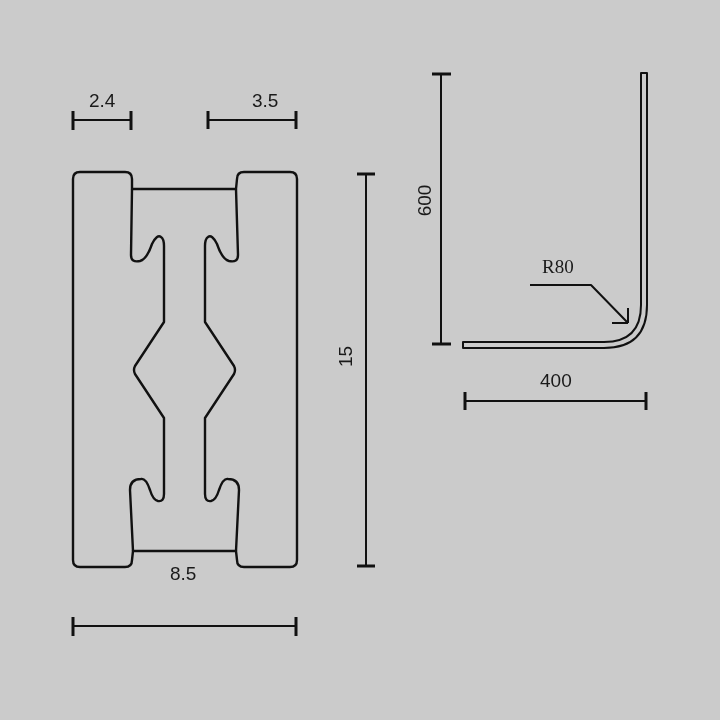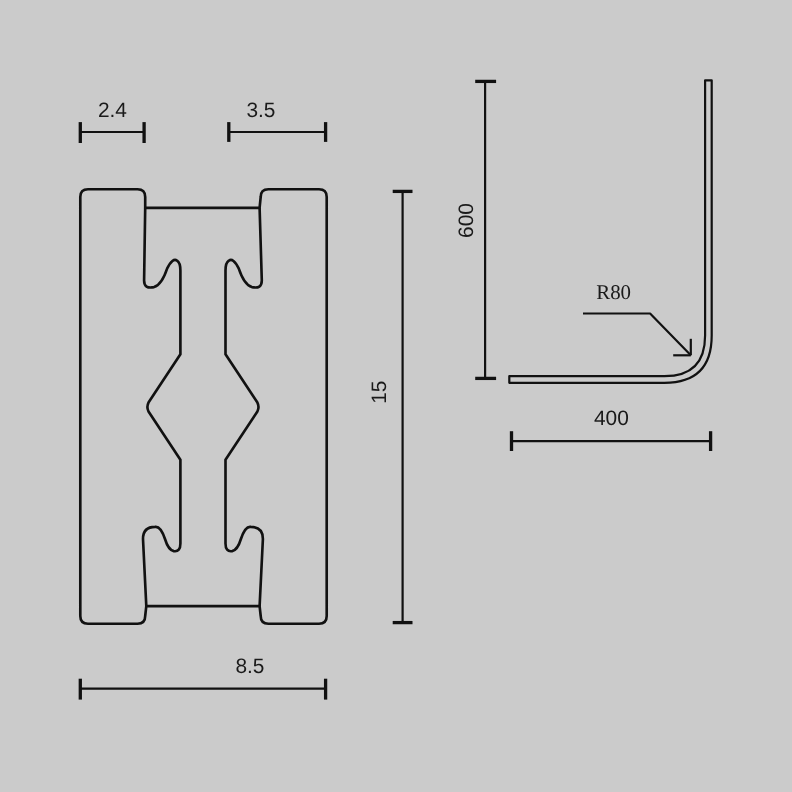--- a/index.html
+++ b/index.html
@@ -91,18 +91,18 @@
 
     <g stroke-width="2">
       <polyline points="530,285 591,285 628,323"></polyline>
       <line x1="628" y1="323" x2="612" y2="323"></line>
       <line x1="628" y1="323" x2="628" y2="308"></line>
     </g>
   </g>
 </svg>
 
 <span class="lbl" style="left:89px; top:91px;">2.4</span>
-<span class="lbl" style="left:224px; top:91px;">3.5</span>
-<span class="lbl" style="left:170px; top:597px;margin-left:44px;">8.5</span>
+<span class="lbl" style="left:252px; top:91px;">3.5</span>
+<span class="lbl" style="left:170px; top:564px;">8.5</span>
 <span class="lbl rot" style="left:335px; top:347px;">15</span>
 <span class="lbl rot" style="left:409px; top:191px;">600</span>
 <span class="lbl" style="left:540px; top:371px;">400</span>
 <span class="lbl" style="left:542px; top:257px;font-family:Liberation Serif, serif;">R80</span>
 
 </body></html>

